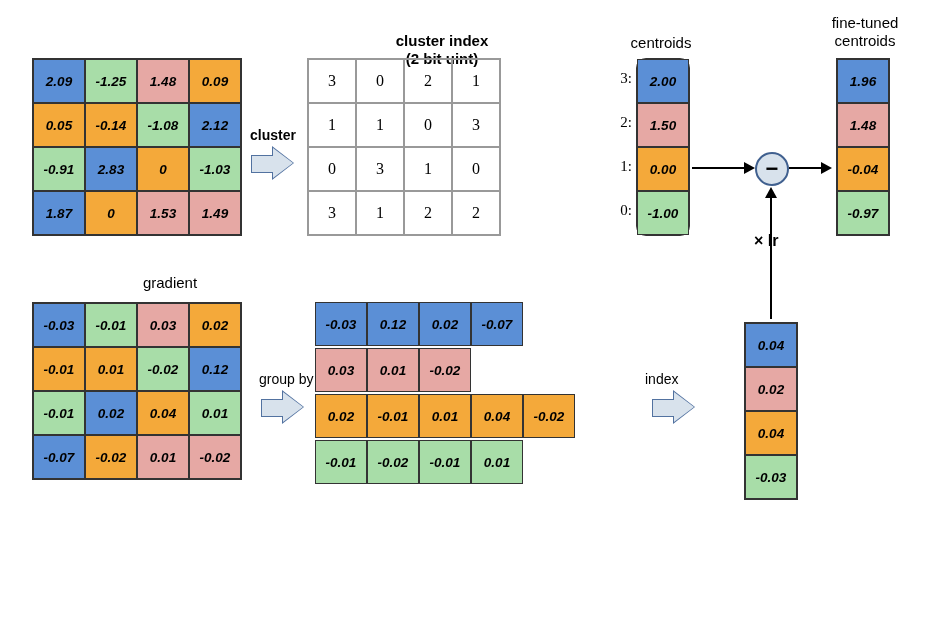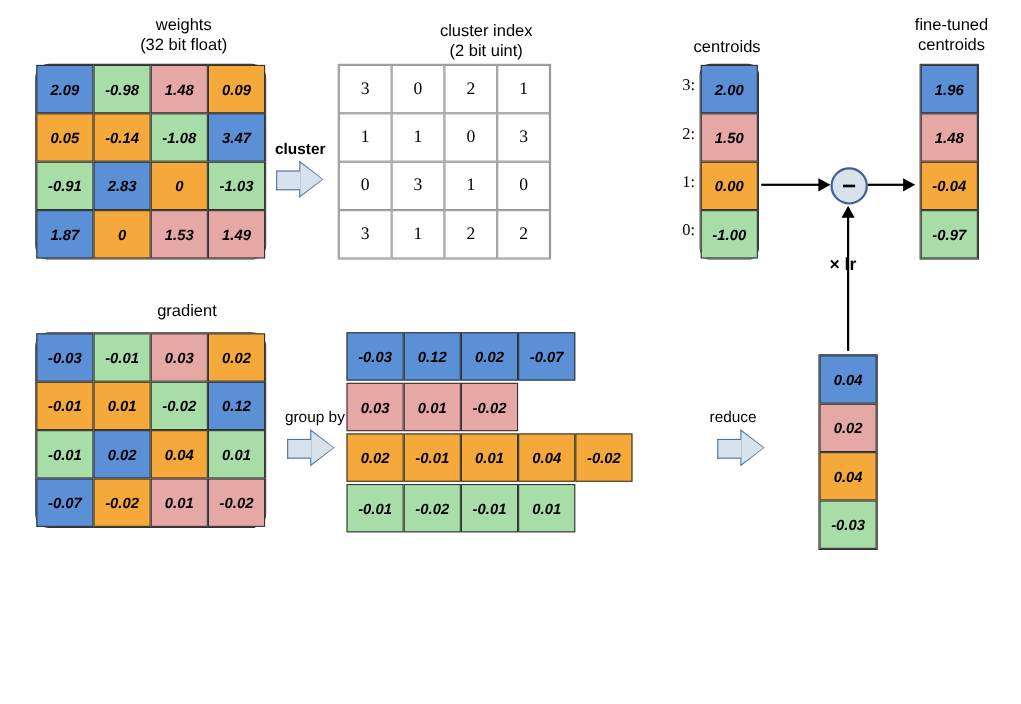--- a/index.html
+++ b/index.html
@@ -46,21 +46,21 @@
     font-family: "Times New Roman", serif;
     font-size: 16px;
     box-sizing: border-box;
   }
   .c-blue   { background: #5b8fd6; }
   .c-green  { background: #a8dda8; }
   .c-pink   { background: #e6a8a4; }
   .c-orange { background: #f4a93a; }
   
   .col1 { grid-template-columns: repeat(1, 52px); grid-auto-rows: 44px; }
-  .grid4x4 { grid-template-columns: repeat(4, 52px); grid-auto-rows: 44px; border-radius: 13px; }
+  .grid4x4 { grid-template-columns: repeat(4, 52px); grid-auto-rows: 44px; }
   .grid4x4w { grid-template-columns: repeat(4, 48px); grid-auto-rows: 44px; }
   
   .grouped {
     position: absolute;
   }
   .grow {
     display: flex;
     margin-bottom: 2px;
   }
   .grow .cell {
@@ -145,44 +145,40 @@
     position: absolute;
     font-weight: bold;
     font-size: 16px;
   }
 </style>
 </head>
 <body>
 
 <div class="stage">
 
-  <div class="label" style="left:55px; top:2px; width:200px;">
-    <span>weights</span><br>
-    <span>(32 bit float)</span>
-  </div>
-  <div class="label" style="left:330px; top:8px; width:200px;">
+  <div class="label" style="left:330px; top:20px; width:200px;font-weight:bold;">
     <span>cluster index</span><br>
     <span>(2 bit uint)</span>
   </div>
   <div class="label" style="left:599px; top:22px; width:100px;">centroids</div>
   <div class="label" style="left:803px; top:2px; width:100px;">
     <span>fine-tuned</span><br>
     <span>centroids</span>
   </div>
   <div class="label" style="left:108px; top:262px; width:100px;">gradient</div>
 
   <div class="matrix grid4x4" id="weights-matrix" style="left:20px; top:46px;">
       <div class="cell c-blue">2.09</div>
-      <div class="cell c-green">-0.98</div>
+      <div class="cell c-green">-1.25</div>
       <div class="cell c-pink">1.48</div>
       <div class="cell c-orange">0.09</div>
       <div class="cell c-orange">0.05</div>
       <div class="cell c-orange">-0.14</div>
       <div class="cell c-green">-1.08</div>
-      <div class="cell c-blue">3.47</div>
+      <div class="cell c-blue">2.12</div>
       <div class="cell c-green">-0.91</div>
       <div class="cell c-blue">2.83</div>
       <div class="cell c-orange">0</div>
       <div class="cell c-green">-1.03</div>
       <div class="cell c-blue">1.87</div>
       <div class="cell c-orange">0</div>
       <div class="cell c-pink">1.53</div>
       <div class="cell c-pink">1.49</div>
     </div>
 
@@ -290,21 +286,21 @@
         <div class="cell c-orange">-0.02</div>
       </div>
       <div class="grow">
         <div class="cell c-green">-0.01</div>
         <div class="cell c-green">-0.02</div>
         <div class="cell c-green">-0.01</div>
         <div class="cell c-green">0.01</div>
       </div>
     </div>
 
-  <div class="arrow-label" style="left:633px; top:359px;">reduce</div>
+  <div class="arrow-label" style="left:633px; top:359px;">index</div>
   <div class="arrow-right" style="left:640px; top:380px;">
     <div class="head-outline"></div>
       <div class="shaft"></div>
       <div class="head"></div>
   </div>
 
   <div class="matrix col1" id="reduced-col" style="left:732px; top:310px;">
       <div class="cell c-blue">0.04</div>
       <div class="cell c-pink">0.02</div>
       <div class="cell c-orange">0.04</div>

